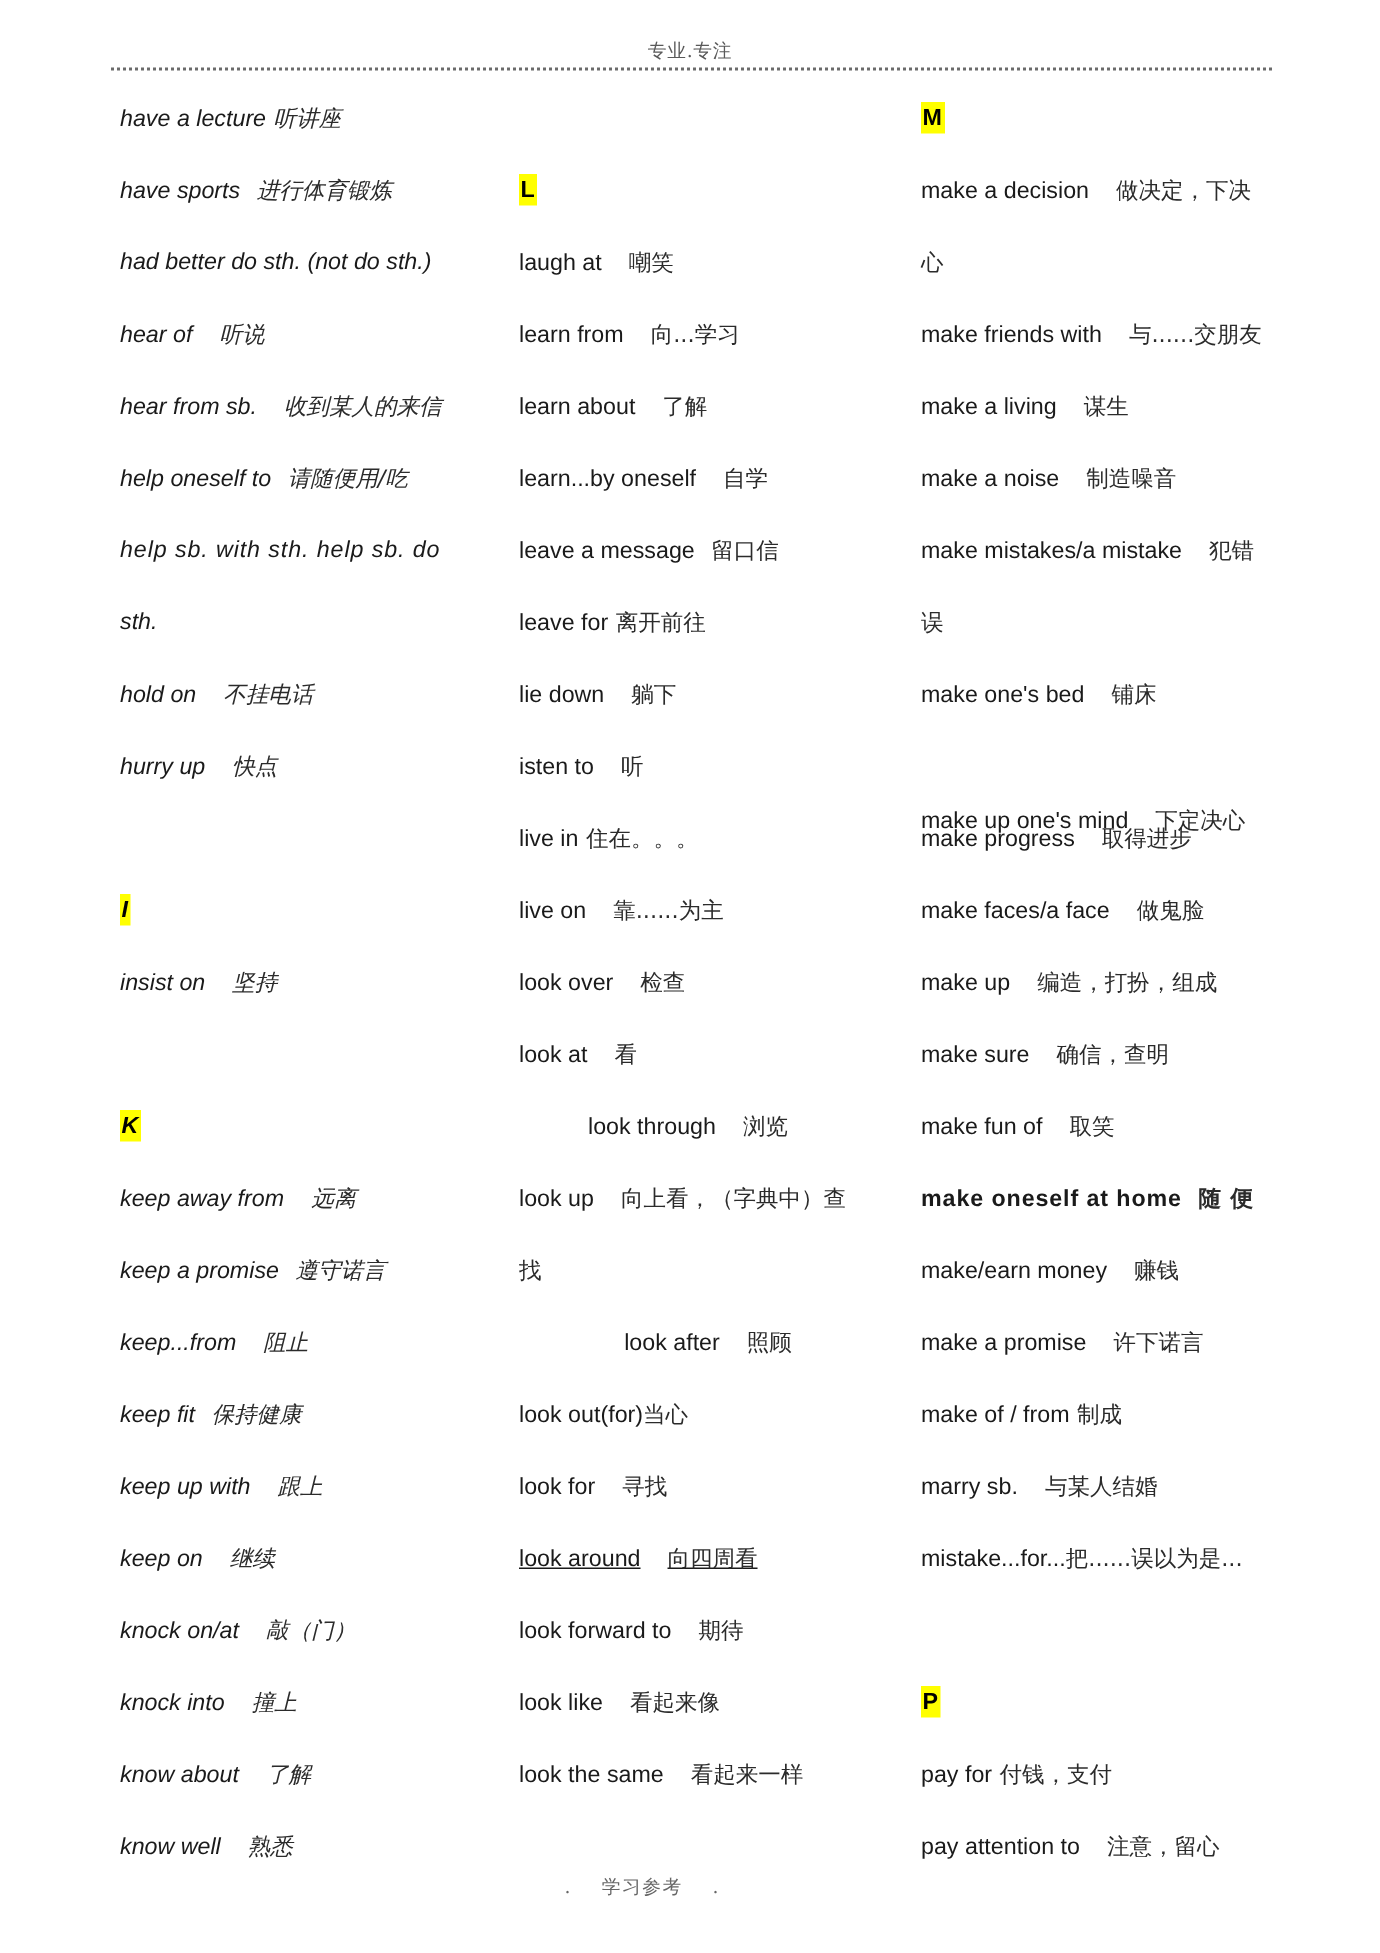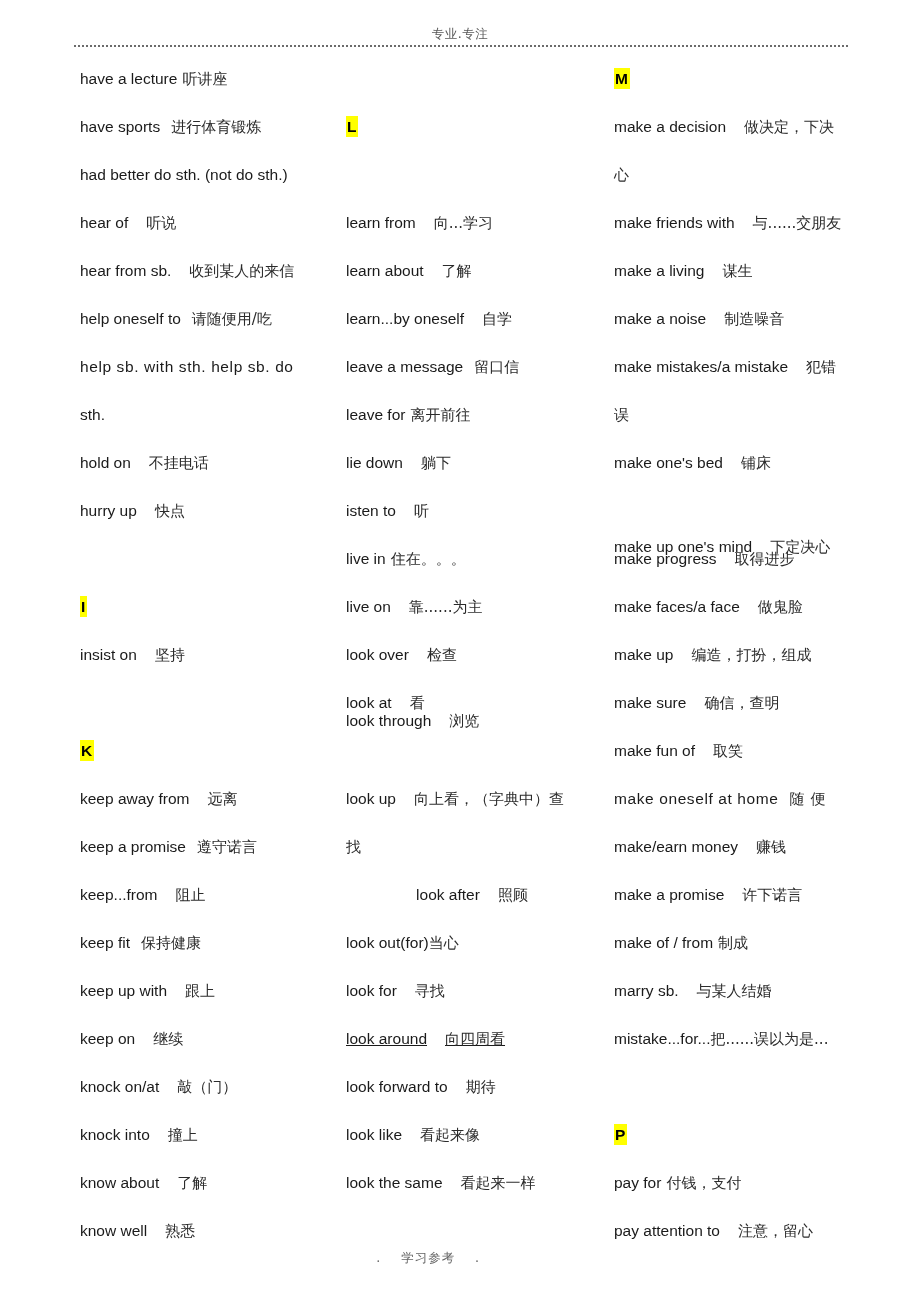--- a/index.html
+++ b/index.html
@@ -53,21 +53,21 @@
     left: 0;
     top: 56px;
     width: 920px;
     height: 1190px;
   }
   .col {
     position: absolute;
     top: 0;
     height: 1190px;
   }
-  .col-1 { left: 80px;  width: 250px; }
+  .col-1 { left: 80px;  width: 250px; font-style: italic; }
   .col-2 { left: 346px; width: 252px; }
   .col-3 { left: 614px; width: 252px; }
 
   .entry {
     position: absolute;
     left: 0;
     width: 100%;
     height: 34px;
     line-height: 34px;
     font-size: 15.5px;
@@ -147,32 +147,33 @@
         <div class="entry" style="top: 870px;"><span class="en">keep fit</span><span class="gap"></span><span class="cn">保持健康</span></div>
         <div class="entry" style="top: 918px;"><span class="en">keep up with</span><span class="gap-lg"></span><span class="cn">跟上</span></div>
         <div class="entry" style="top: 966px;"><span class="en">keep on</span><span class="gap-lg"></span><span class="cn">继续</span></div>
         <div class="entry" style="top: 1014px;"><span class="en">knock on/at</span><span class="gap-lg"></span><span class="cn">敲（门）</span></div>
         <div class="entry" style="top: 1062px;"><span class="en">knock into</span><span class="gap-lg"></span><span class="cn">撞上</span></div>
         <div class="entry" style="top: 1110px;"><span class="en">know about</span><span class="gap-lg"></span><span class="cn">了解</span></div>
         <div class="entry" style="top: 1158px;"><span class="en">know well</span><span class="gap-lg"></span><span class="cn">熟悉</span></div>
       </div>
     <div class="col col-2">
         <div class="letter" style="top: 54px;"><span>L</span></div>
+        <div class="entry" style="top: 102px;"><span class="en">laugh at</span><span class="gap-lg"></span><span class="cn">嘲笑</span></div>
         <div class="entry" style="top: 150px;"><span class="en">learn from</span><span class="gap-lg"></span><span class="cn">向...学习</span></div>
         <div class="entry" style="top: 198px;"><span class="en">learn about</span><span class="gap-lg"></span><span class="cn">了解</span></div>
         <div class="entry" style="top: 246px;"><span class="en">learn...by oneself</span><span class="gap-lg"></span><span class="cn">自学</span></div>
         <div class="entry" style="top: 294px;"><span class="en">leave a message</span><span class="gap"></span><span class="cn">留口信</span></div>
         <div class="entry" style="top: 342px;"><span class="en">leave for</span><span class="gap-sm"></span><span class="cn">离开前往</span></div>
         <div class="entry" style="top: 390px;"><span class="en">lie down</span><span class="gap-lg"></span><span class="cn">躺下</span></div>
         <div class="entry" style="top: 438px;"><span class="en">isten to</span><span class="gap-lg"></span><span class="cn">听</span></div>
         <div class="entry" style="top: 486px;"><span class="en">live in</span><span class="gap-sm"></span><span class="cn">住在。。。</span></div>
         <div class="entry" style="top: 534px;"><span class="en">live on</span><span class="gap-lg"></span><span class="cn">靠......为主</span></div>
         <div class="entry" style="top: 582px;"><span class="en">look over</span><span class="gap-lg"></span><span class="cn">检查</span></div>
         <div class="entry" style="top: 630px;"><span class="en">look at</span><span class="gap-lg"></span><span class="cn">看</span></div>
-        <div class="entry" style="top: 648px;"><span class="en">look through</span><span class="gap-lg"></span><span class="cn">浏览</span></div>
+        <div class="entry" style="top: 678px; margin-left: 46px;"><span class="en">look through</span><span class="gap-lg"></span><span class="cn">浏览</span></div>
         <div class="entry" style="top: 726px;"><span class="en">look up</span><span class="gap-lg"></span><span class="cn">向上看，（字典中）查</span></div>
         <div class="entry" style="top: 774px;"><span class="cn">找</span></div>
         <div class="entry" style="top: 822px; text-align: center;"><span class="en">look after</span><span class="gap-lg"></span><span class="cn">照顾</span></div>
         <div class="entry" style="top: 870px;"><span class="en">look out(for)</span><span class="cn">当心</span></div>
         <div class="entry" style="top: 918px;"><span class="en">look for</span><span class="gap-lg"></span><span class="cn">寻找</span></div>
         <div class="entry" style="top: 966px; text-decoration: underline;"><span class="en">look around</span><span class="gap-lg"></span><span class="cn">向四周看</span></div>
         <div class="entry" style="top: 1014px;"><span class="en">look forward to</span><span class="gap-lg"></span><span class="cn">期待</span></div>
         <div class="entry" style="top: 1062px;"><span class="en">look like</span><span class="gap-lg"></span><span class="cn">看起来像</span></div>
         <div class="entry" style="top: 1110px;"><span class="en">look the same</span><span class="gap-lg"></span><span class="cn">看起来一样</span></div>
       </div>
@@ -185,21 +186,21 @@
         <div class="entry" style="top: 246px;"><span class="en">make a noise</span><span class="gap-lg"></span><span class="cn">制造噪音</span></div>
         <div class="entry" style="top: 294px;"><span class="en">make mistakes/a mistake</span><span class="gap-lg"></span><span class="cn">犯错</span></div>
         <div class="entry" style="top: 342px;"><span class="cn">误</span></div>
         <div class="entry" style="top: 390px;"><span class="en">make one's bed</span><span class="gap-lg"></span><span class="cn">铺床</span></div>
         <div class="entry" style="top: 438px; margin-top: 36px;"><span class="en">make up one's mind</span><span class="gap-lg"></span><span class="cn">下定决心</span></div>
         <div class="entry" style="top: 486px;"><span class="en">make progress</span><span class="gap-lg"></span><span class="cn">取得进步</span></div>
         <div class="entry" style="top: 534px;"><span class="en">make faces/a face</span><span class="gap-lg"></span><span class="cn">做鬼脸</span></div>
         <div class="entry" style="top: 582px;"><span class="en">make up</span><span class="gap-lg"></span><span class="cn">编造，打扮，组成</span></div>
         <div class="entry" style="top: 630px;"><span class="en">make sure</span><span class="gap-lg"></span><span class="cn">确信，查明</span></div>
         <div class="entry" style="top: 678px;"><span class="en">make fun of</span><span class="gap-lg"></span><span class="cn">取笑</span></div>
-        <div class="entry wide" style="top: 726px;"><span class="en">make  oneself  at  home</span><span class="gap"></span><span class="cn">随 便</span></div>
+        <div class="entry wide" style="top: 726px; font-weight: bold;"><span class="en">make  oneself  at  home</span><span class="gap"></span><span class="cn">随 便</span></div>
         <div class="entry" style="top: 774px;"><span class="en">make/earn money</span><span class="gap-lg"></span><span class="cn">赚钱</span></div>
         <div class="entry" style="top: 822px;"><span class="en">make a promise</span><span class="gap-lg"></span><span class="cn">许下诺言</span></div>
         <div class="entry" style="top: 870px;"><span class="en">make of / from</span><span class="gap-sm"></span><span class="cn">制成</span></div>
         <div class="entry" style="top: 918px;"><span class="en">marry sb.</span><span class="gap-lg"></span><span class="cn">与某人结婚</span></div>
         <div class="entry" style="top: 966px;"><span class="en">mistake...for...</span><span class="cn">把......误以为是...</span></div>
         <div class="letter" style="top: 1062px;"><span>P</span></div>
         <div class="entry" style="top: 1110px;"><span class="en">pay for</span><span class="gap-sm"></span><span class="cn">付钱，支付</span></div>
         <div class="entry" style="top: 1158px;"><span class="en">pay attention to</span><span class="gap-lg"></span><span class="cn">注意，留心</span></div>
       </div>
   </div>

